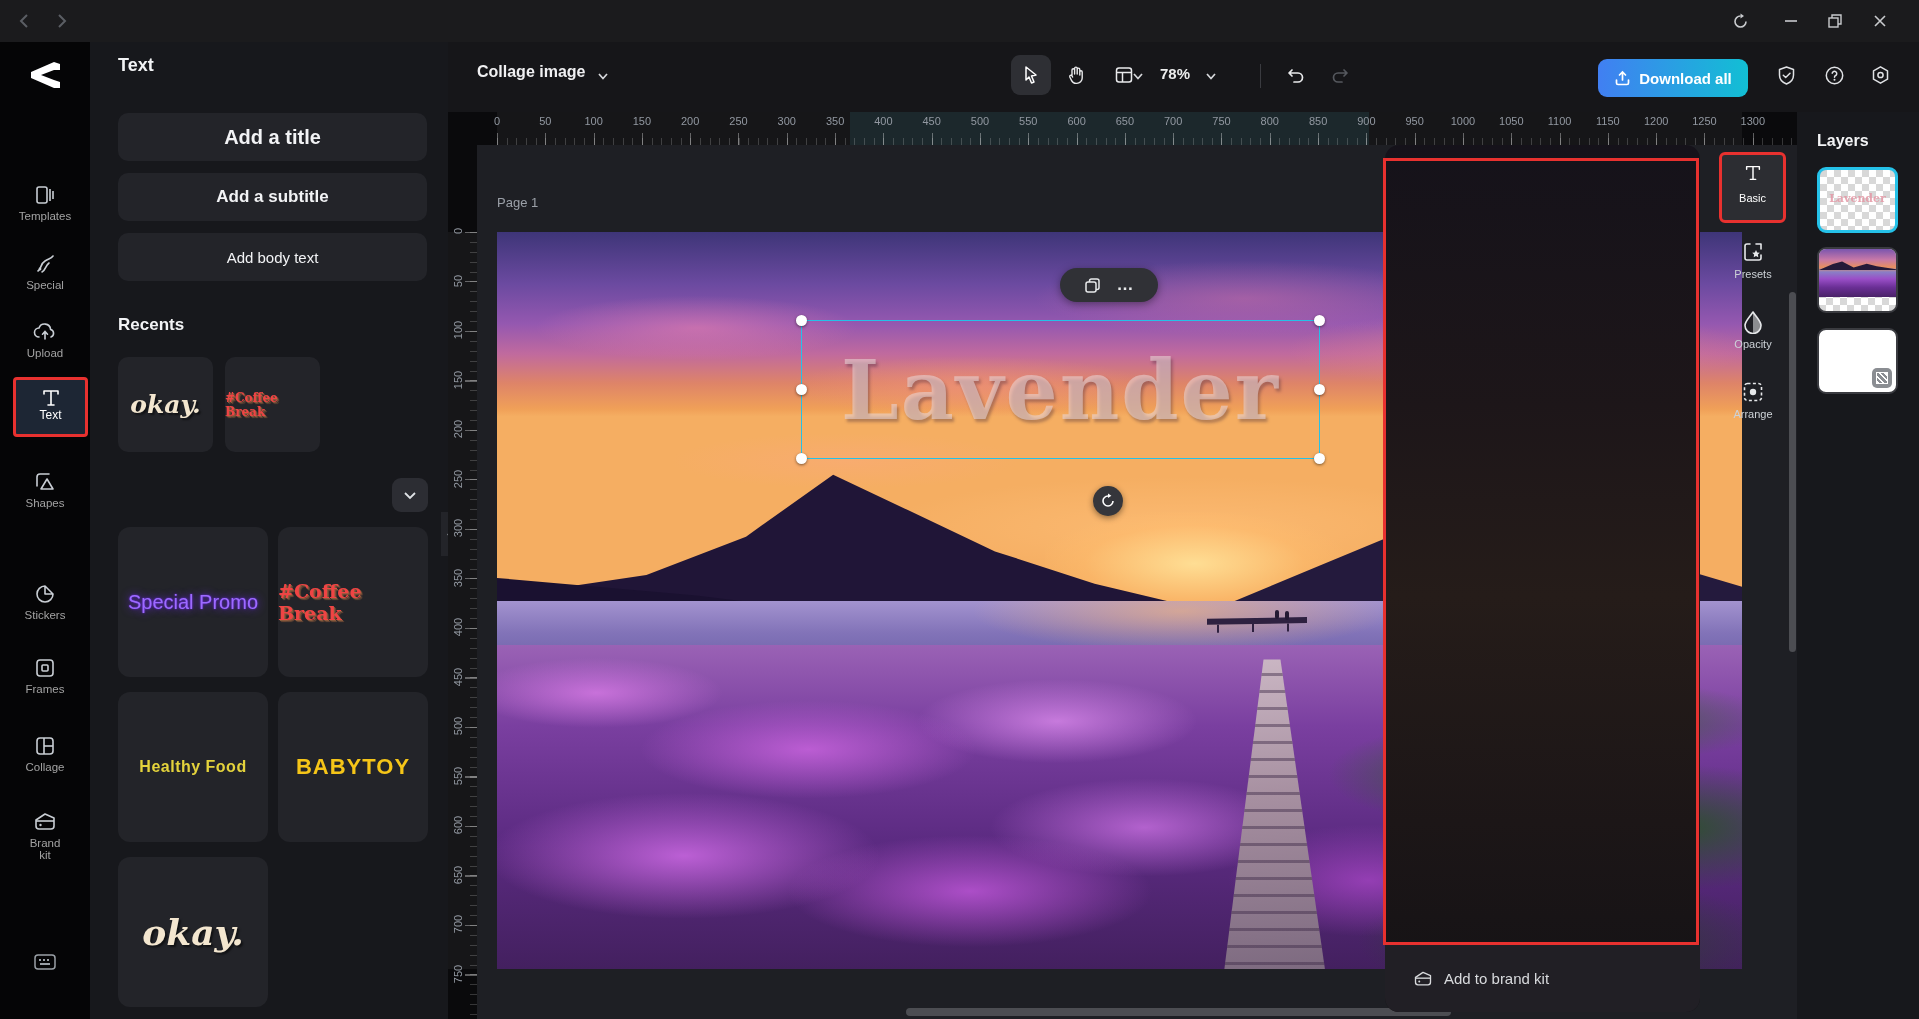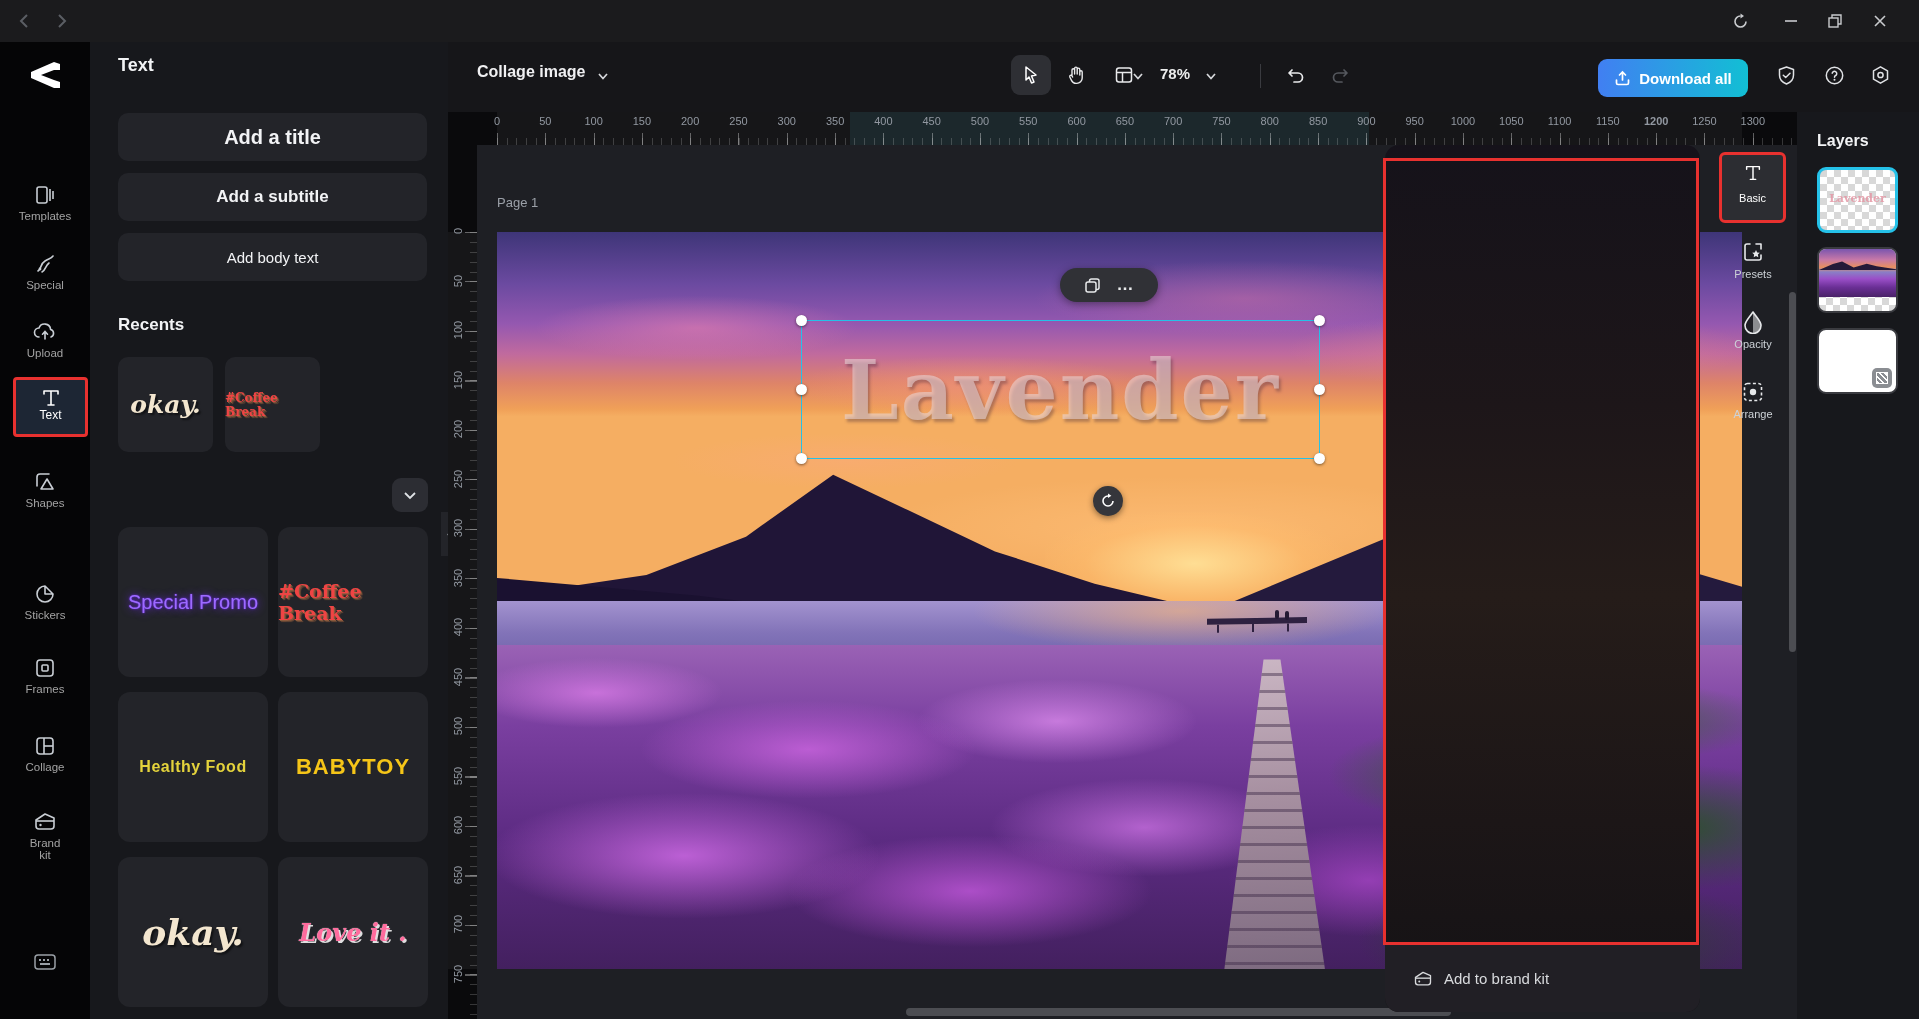--- a/index.html
+++ b/index.html
@@ -334,23 +334,20 @@
     </div>
     <div class="card" style="left:28px; top:650px">
       <span class="t-healthy">Healthy Food</span>
     </div>
     <div class="card" style="left:188px; top:650px">
       <span class="t-baby">BABYTOY</span>
     </div>
     <div class="card" style="left:28px; top:815px">
       <span class="t-okay" style="font-size:36px">okay.</span>
     </div>
-    <div class="card" style="left:188px; top:815px">
-      <span class="t-love">Love it .</span>
-    </div>
 
     <div class="panel-collapse">‹</div>
   </div>
 
   <div class="cv-toolbar">
     <span class="doc-title">Collage image</span>
     <span class="abs" style="left:148px; top:27px">
       <svg width="14" height="14" viewBox="0 0 14 14">
           <polyline points="3,5 7,9.5 11,5" fill="none" stroke="#d6d8db" stroke-width="1.7"></polyline>
         </svg>
@@ -454,21 +451,21 @@
           <span class="hnum" style="left: 701.2px;">700</span>
           <span class="hnum" style="left: 749.5px;">750</span>
           <span class="hnum" style="left: 797.8px;">800</span>
           <span class="hnum" style="left: 846.1px;">850</span>
           <span class="hnum" style="left: 894.4px;">900</span>
           <span class="hnum" style="left: 942.7px;">950</span>
           <span class="hnum" style="left: 991px;">1000</span>
           <span class="hnum" style="left: 1039.3px;">1050</span>
           <span class="hnum" style="left: 1087.6px;">1100</span>
           <span class="hnum" style="left: 1135.9px;">1150</span>
-          <span class="hnum" style="left: 1184.2px; font-weight: bold;">1200</span>
+          <span class="hnum" style="left: 1184.2px;">1200</span>
           <span class="hnum" style="left: 1232.5px;">1250</span>
           <span class="hnum" style="left: 1280.8px;">1300</span>
         </div>
     </div>
     <div class="vruler">
       <div class="pagezone"></div>
       <div class="vticks-minor"></div>
       <div class="vticks-major"></div>
       <div id="vruler-nums">
           <span class="vnum" style="top: 80px;">0</span>

